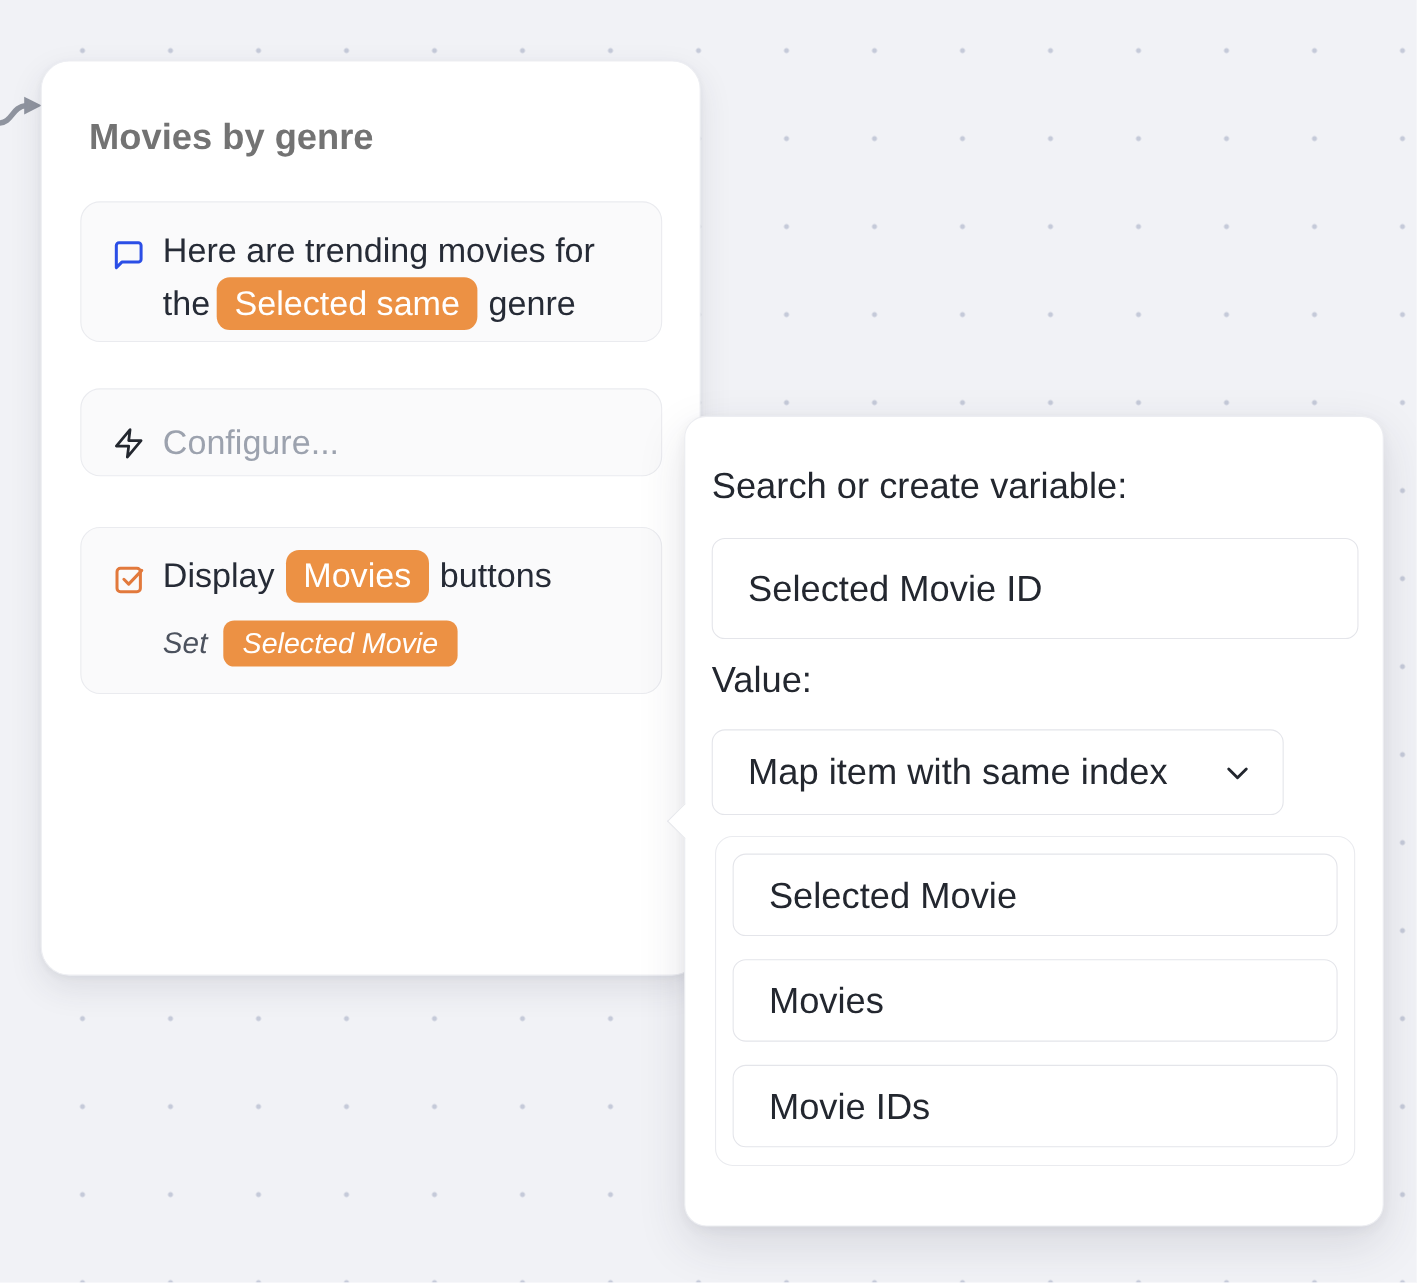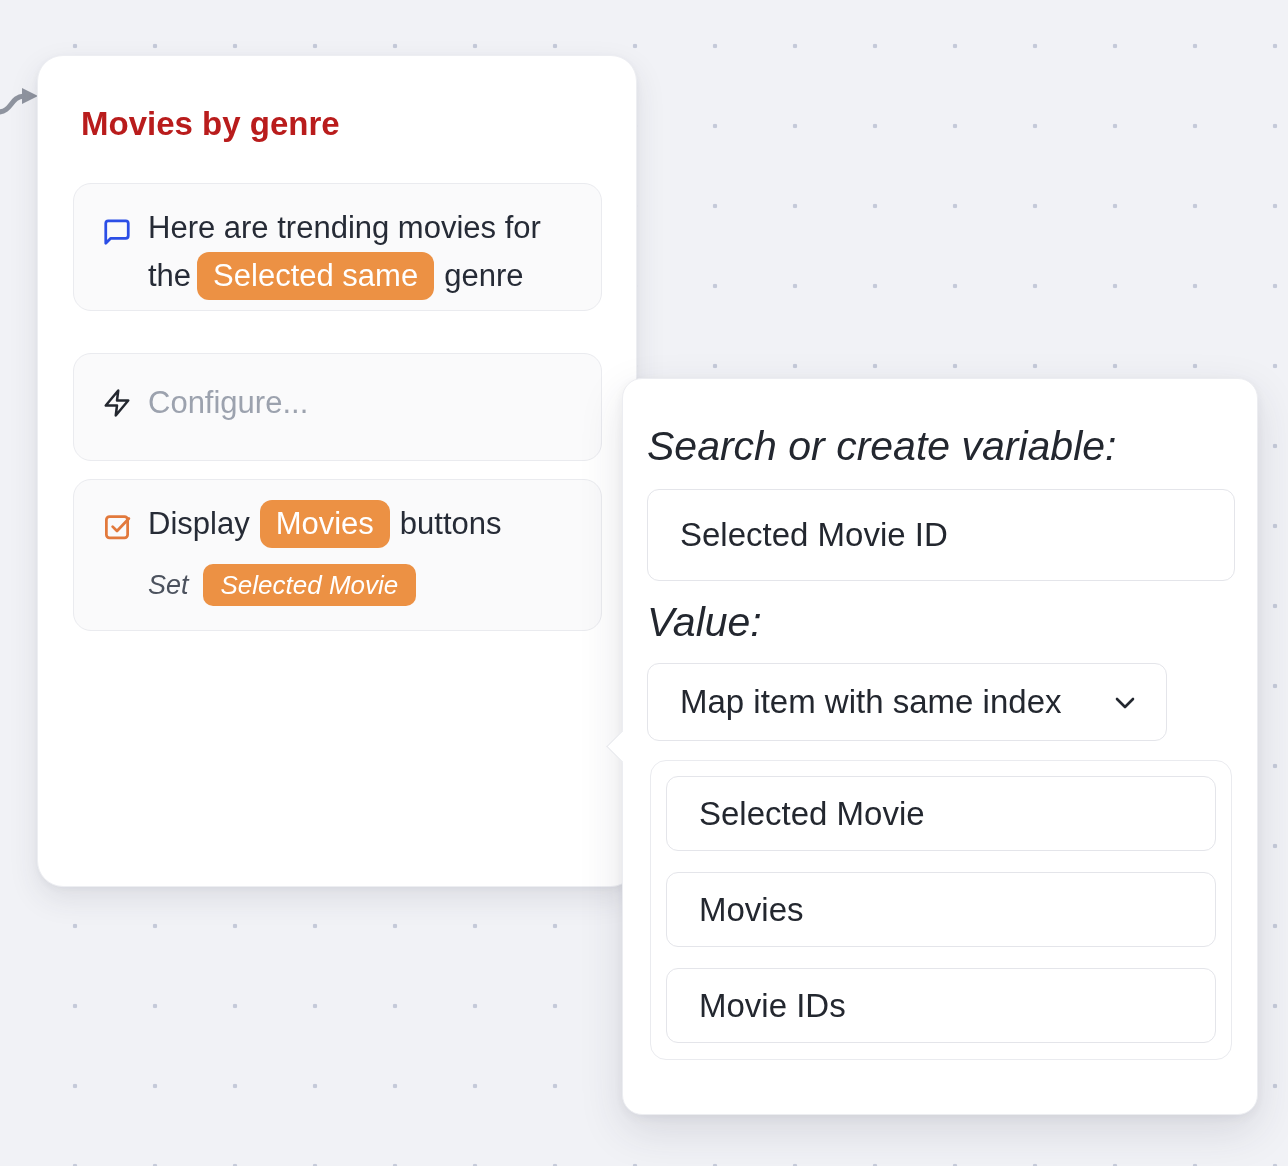--- a/index.html
+++ b/index.html
@@ -11,27 +11,27 @@
     font-family:"Liberation Sans", sans-serif; color:#23272F;
   }
   
   .connector{position:absolute; left:-2px; top:80px; width:44px; height:44px;}
   
   .node-card{
     position:absolute; left:37px; top:55px; width:600px; height:832px;
     background:#fff; border:1px solid #EDEEF2; border-radius:26px; box-sizing:border-box;
     box-shadow:0 12px 30px rgba(45,50,70,.10), 0 2px 6px rgba(45,50,70,.05);
   }
-  .node-title{position:absolute; left:43px; top:49px; font-size:33px; font-weight:700; color:#b91c1c;text-align:right;}
+  .node-title{position:absolute; left:43px; top:49px; font-size:33px; font-weight:700; color:#737373;text-align:right;}
   .block{
     position:absolute; left:35px; width:529px; box-sizing:border-box;
     background:#FAFAFB; border:1.5px solid #EAEBEF; border-radius:18px;
   }
   .b1{top:127px; height:128px;}
-  .b2{top:297px; height:108px;}
+  .b2{top:297px; height:80px;}
   .b3{top:423px; height:152px;}
   .b4{top:595px; height:195px;}
   .block .icon{position:absolute; left:28px; width:30px; height:30px;}
   .b1 .icon{top:33px;} .b2 .icon{top:34px;} .b3 .icon{top:31px;} .b4 .icon{top:30px;}
   .btext{margin:20px 16px 0 74px; font-size:31px; line-height:48px; color:#262B36;}
   .b2 .btext{margin-top:0; line-height:97px; color:#9CA2AE;}
   .b4 .btext{color:#6F7580;}
   .pill{
     display:inline-block; background:#EC9144; color:#fff; border-radius:12px;
     padding:1px 16px; line-height:46px; margin:0 10px; vertical-align:bottom;
@@ -45,21 +45,21 @@
   
   .popup{
     position:absolute; left:622px; top:378px; width:636px; height:737px; box-sizing:border-box;
     background:#fff; border:1px solid #ECEDF1; border-radius:20px;
     box-shadow:0 16px 44px rgba(45,50,70,.13), 0 3px 10px rgba(45,50,70,.06);
   }
   .notch{
     position:absolute; left:-12px; top:356px; width:22px; height:22px; background:#fff;
     border-left:1px solid #E7E8EC; border-bottom:1px solid #E7E8EC; transform:rotate(45deg);
   }
-  .p-label{position:absolute; left:24px; font-size:41px; color:#23272F;font-style:italic;}
+  .p-label{position:absolute; left:24px; font-size:33px; color:#23272F;}
   .p-label.l1{top:44px;} .p-label.l2{top:220px;}
   .search-input{
     position:absolute; left:24px; top:110px; width:588px; height:92px; box-sizing:border-box;
     border:1.5px solid #E4E5EA; border-radius:12px; background:#fff;
     font-family:"Liberation Sans", sans-serif; font-size:33px; color:#23272F; padding:0 32px; outline:none;
   }
   .value-select{
     position:absolute; left:24px; top:284px; width:520px; height:78px; box-sizing:border-box;
     border:1.5px solid #E4E5EA; border-radius:12px; background:#fff; cursor:pointer;
     display:flex; align-items:center; padding:0 32px; font-size:33px; color:#23272F;

